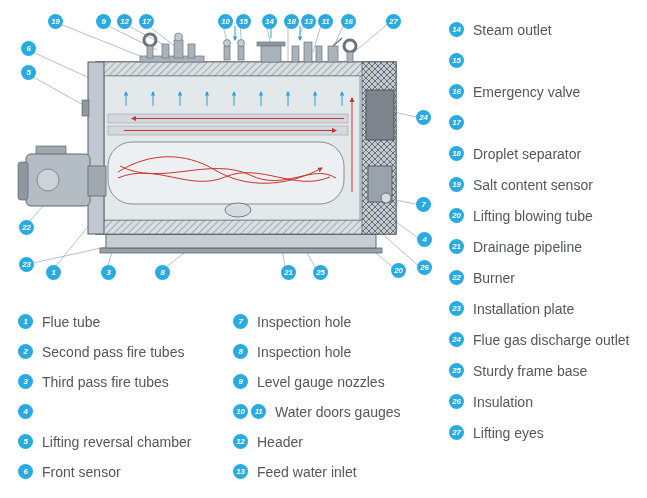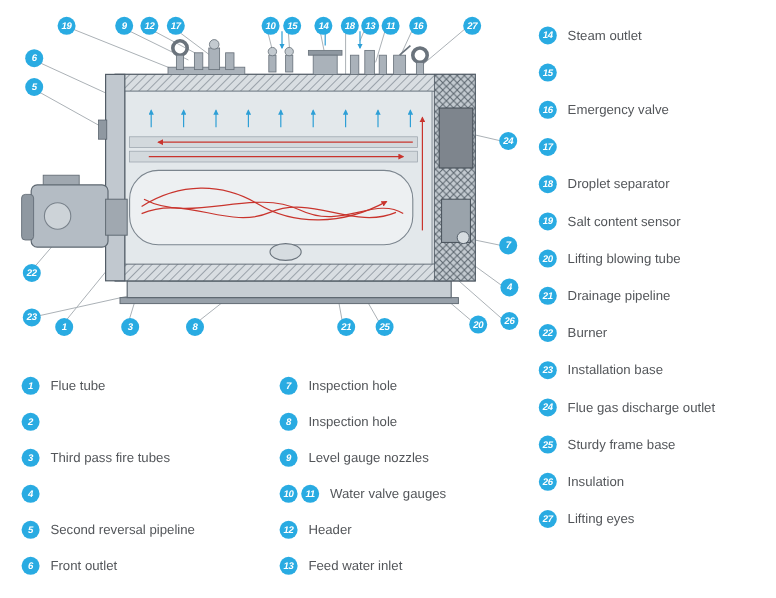--- a/index.html
+++ b/index.html
@@ -13,21 +13,21 @@
     width: 15px; height: 15px; border-radius: 50%;
     background: var(--accent, #29abe2); color: #fff;
     font-size: 8px; font-weight: bold;
     display: flex; align-items: center; justify-content: center;
     line-height: 1; letter-spacing: -0.3px; flex: 0 0 15px; font-style: italic;
   }
   .callout { position: absolute; z-index: 3; }
   .legend-col { position: absolute; z-index: 2; }
   .row { display: flex; align-items: center; margin-bottom: 15px; height: 15px; }
   .col-right .row { margin-bottom: 16px; }
-  .lbl { margin-left: 9px; font-size: 11px; color: var(--text, #53565a); white-space: nowrap; text-align: center; }
+  .lbl { margin-left: 9px; font-size: 14px; color: var(--text, #53565a); white-space: nowrap; text-align: center; }
   .badge + .badge { margin-left: 3px; }
   svg.diagram { position: absolute; left: 0; top: 0; z-index: 1; }
 </style>
 </head>
 <body>
 
 <svg class="diagram" width="445" height="300" viewBox="0 0 445 300">
   <defs>
     <pattern id="hatch" width="5" height="5" patternUnits="userSpaceOnUse" patternTransform="rotate(45)">
       <rect width="5" height="5" fill="#d9dee2"></rect>
@@ -201,55 +201,56 @@
 <div class="badge callout" style="left:310px;top:265px">25</div>
 <div class="badge callout" style="left:388px;top:263px">20</div>
 
 <div class="legend-col" style="left:18px;top:314px">
   <div class="row">
     <span class="badge">1</span>
     <span class="lbl">Flue tube</span>
   </div>
   <div class="row">
     <span class="badge">2</span>
+    <span class="lbl">Second pass fire tubes</span>
   </div>
   <div class="row">
     <span class="badge">3</span>
     <span class="lbl">Third pass fire tubes</span>
   </div>
   <div class="row">
     <span class="badge">4</span>
   </div>
   <div class="row">
     <span class="badge">5</span>
-    <span class="lbl">Second reversal pipeline</span>
+    <span class="lbl">Lifting reversal chamber</span>
   </div>
   <div class="row">
     <span class="badge">6</span>
-    <span class="lbl">Front outlet</span>
+    <span class="lbl">Front sensor</span>
   </div>
 </div>
 
 <div class="legend-col" style="left:233px;top:314px">
   <div class="row">
     <span class="badge">7</span>
     <span class="lbl">Inspection hole</span>
   </div>
   <div class="row">
     <span class="badge">8</span>
     <span class="lbl">Inspection hole</span>
   </div>
   <div class="row">
     <span class="badge">9</span>
     <span class="lbl">Level gauge nozzles</span>
   </div>
   <div class="row">
     <span class="badge">10</span>
     <span class="badge">11</span>
-    <span class="lbl">Water valve gauges</span>
+    <span class="lbl">Water doors gauges</span>
   </div>
   <div class="row">
     <span class="badge">12</span>
     <span class="lbl">Header</span>
   </div>
   <div class="row">
     <span class="badge">13</span>
     <span class="lbl">Feed water inlet</span>
   </div>
 </div>
@@ -284,21 +285,21 @@
   <div class="row">
     <span class="badge">21</span>
     <span class="lbl">Drainage pipeline</span>
   </div>
   <div class="row">
     <span class="badge">22</span>
     <span class="lbl">Burner</span>
   </div>
   <div class="row">
     <span class="badge">23</span>
-    <span class="lbl">Installation base</span>
+    <span class="lbl">Installation plate</span>
   </div>
   <div class="row">
     <span class="badge">24</span>
     <span class="lbl">Flue gas discharge outlet</span>
   </div>
   <div class="row">
     <span class="badge">25</span>
     <span class="lbl">Sturdy frame base</span>
   </div>
   <div class="row">

